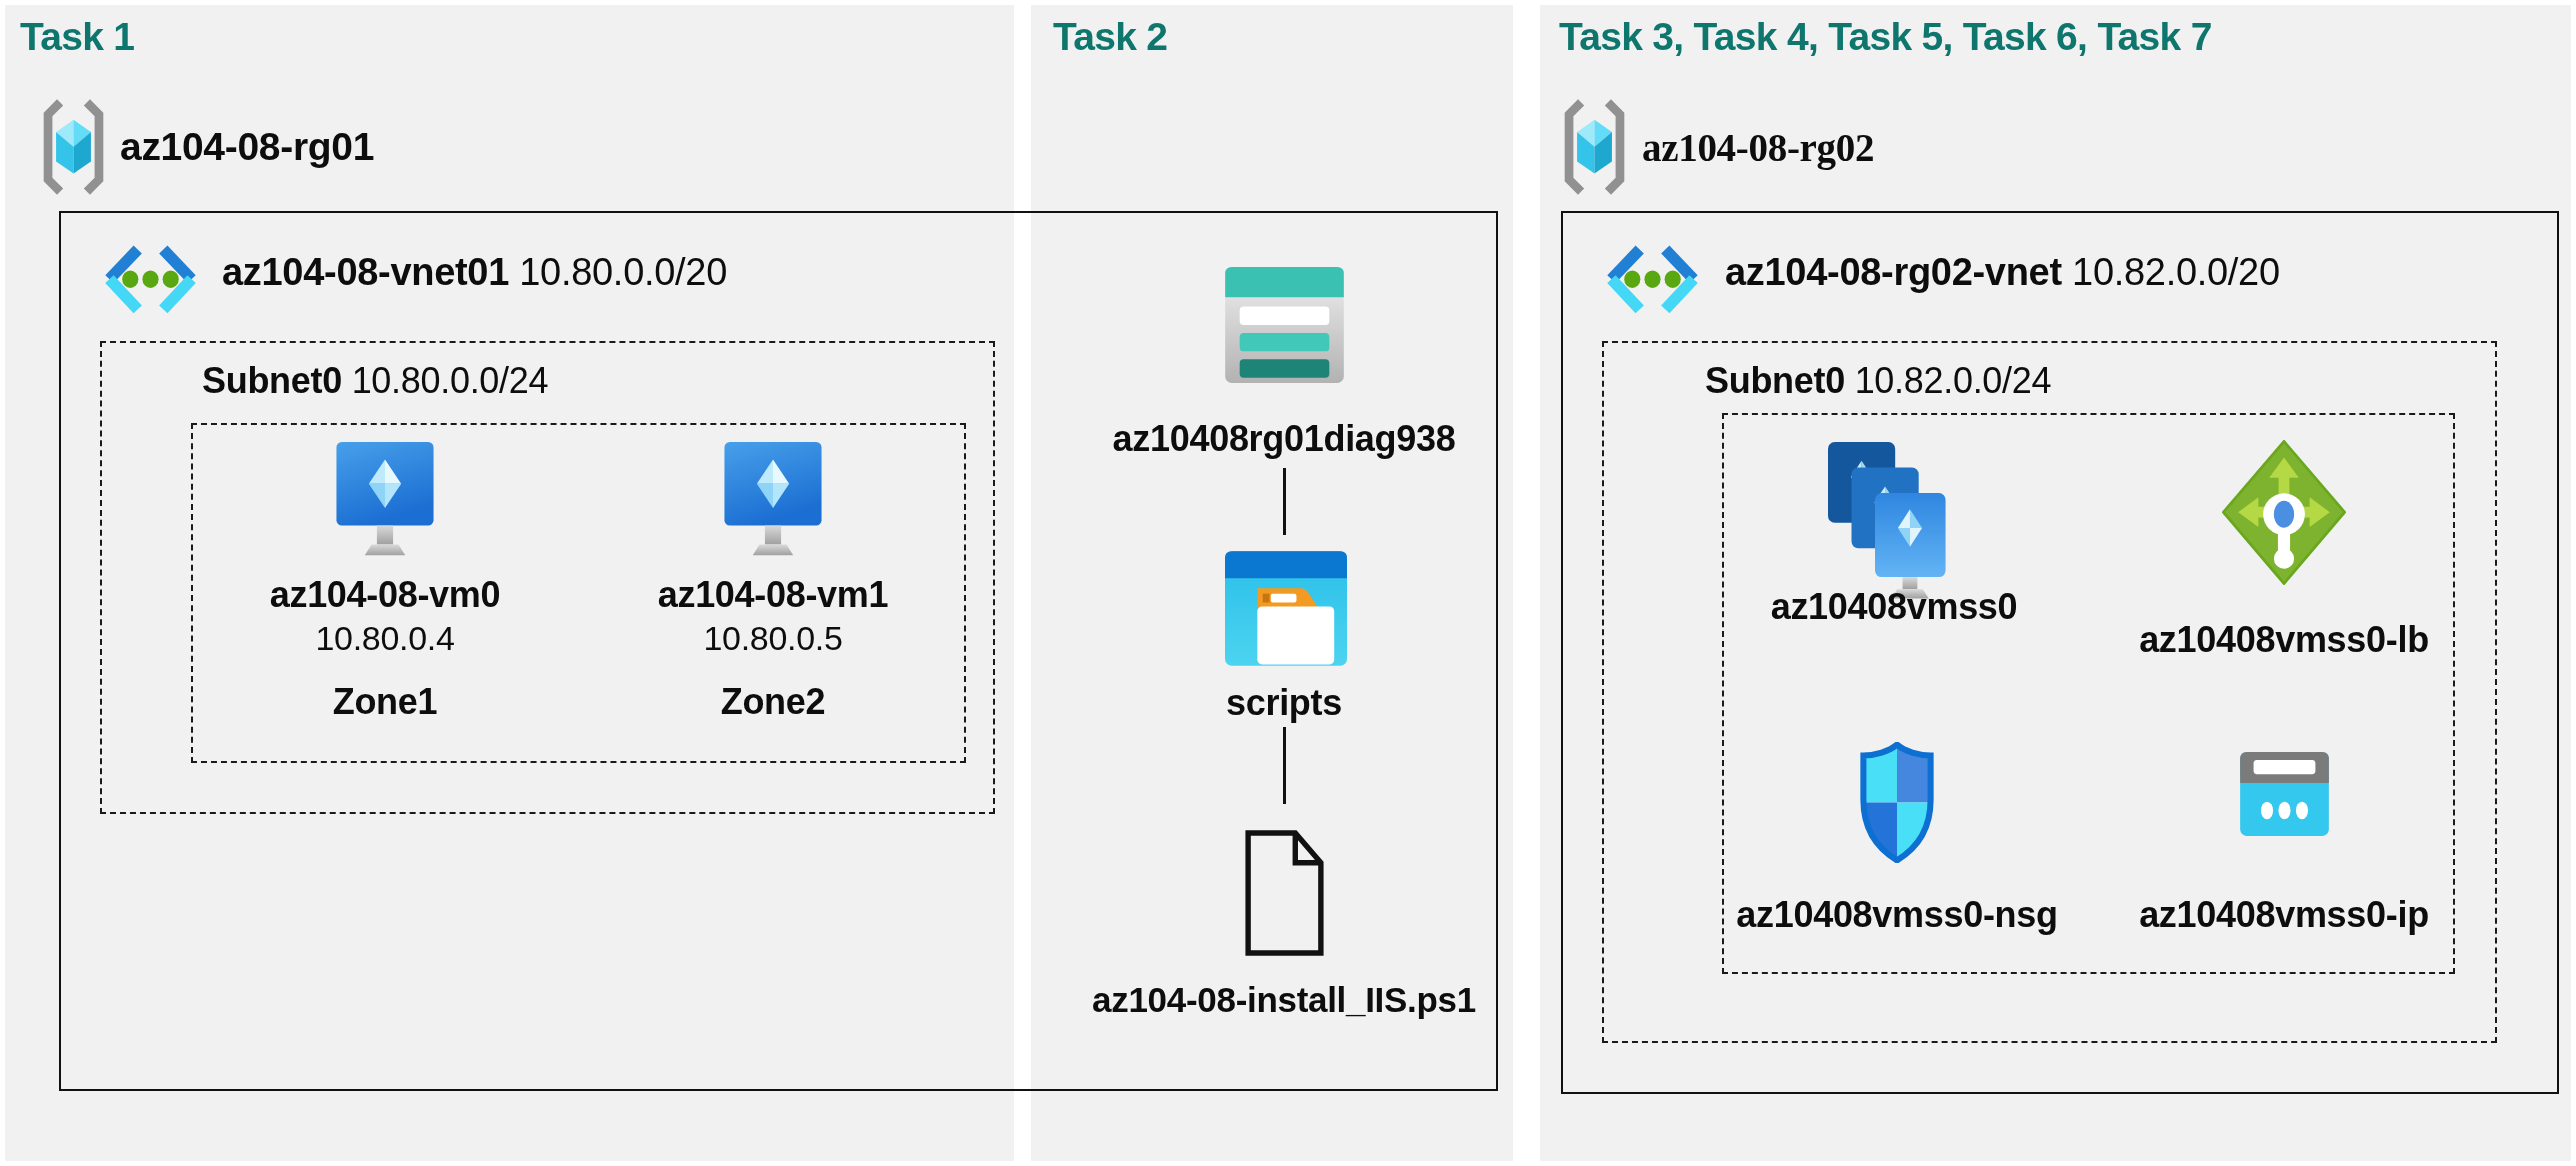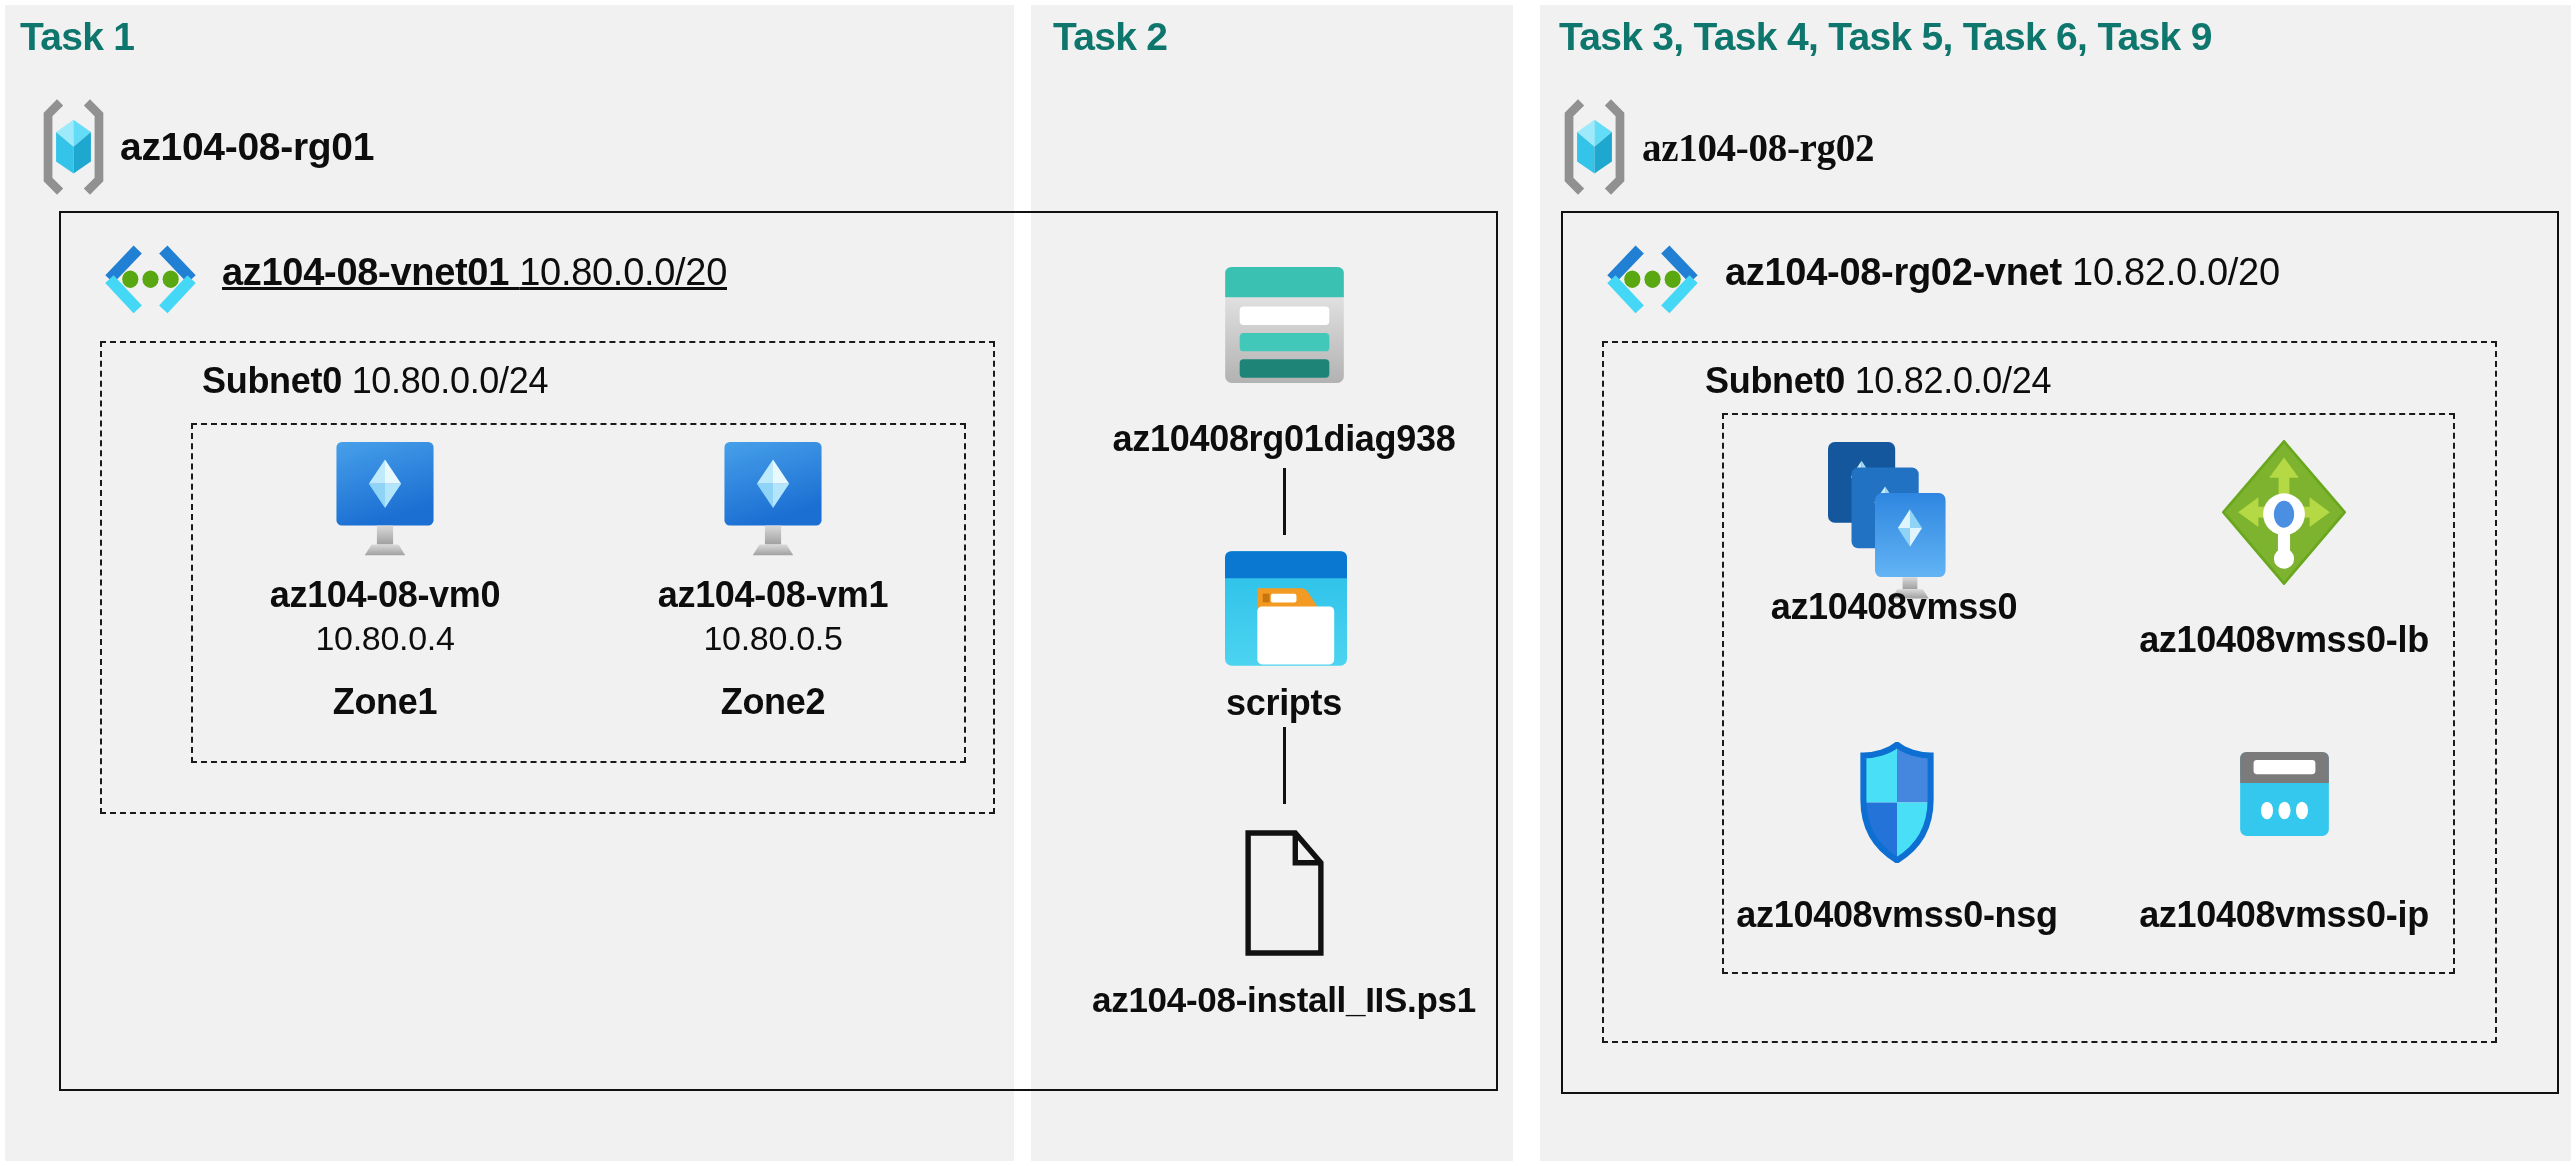--- a/index.html
+++ b/index.html
@@ -21,21 +21,21 @@
 </style>
 </head>
 <body>
 
 <div class="panel" style="left:5.4px;width:1009px;"></div>
 <div class="panel" style="left:1031px;width:482px;"></div>
 <div class="panel" style="left:1540px;width:1031px;"></div>
 
 <div class="task-title" style="left:20px;top:15px;">Task 1</div>
 <div class="task-title" style="left:1053px;top:15px;">Task 2</div>
-<div class="task-title" style="left:1559px;top:15px;">Task 3, Task 4, Task 5, Task 6, Task 9</div>
+<div class="task-title" style="left:1559px;top:15px;">Task 3, Task 4, Task 5, Task 6, Task 7</div>
 
 <div class="icon" style="left:40px;top:98px;">
   <svg width="67" height="98" viewBox="0 0 100 145">
     <polyline points="30,6 12,24 12,121 30,139" fill="none" stroke="#919191" stroke-width="13"></polyline>
     <polyline points="70,6 88,24 88,121 70,139" fill="none" stroke="#919191" stroke-width="13"></polyline>
     <polygon points="50,32 24,50 50,72" fill="#9feafa"></polygon>
     <polygon points="50,32 76,50 50,72" fill="#62dcf7"></polygon>
     <polygon points="24,50 50,72 50,112 24,94" fill="#35c4e9"></polygon>
     <polygon points="76,50 50,72 50,112 76,94" fill="#1ea7cf"></polygon>
   </svg>
@@ -61,21 +61,21 @@
   <svg width="101" height="71" viewBox="0 0 150 105">
     <path d="M56,8 L14,52" stroke="#2180d3" stroke-width="17" fill="none"></path>
     <path d="M14,52 L56,97" stroke="#45d7f6" stroke-width="17" fill="none"></path>
     <path d="M94,8 L136,52" stroke="#2180d3" stroke-width="17" fill="none"></path>
     <path d="M136,52 L94,97" stroke="#45d7f6" stroke-width="17" fill="none"></path>
     <ellipse cx="45" cy="52" rx="12" ry="13" fill="#5aa811"></ellipse>
     <ellipse cx="75" cy="52" rx="12" ry="13" fill="#5aa811"></ellipse>
     <ellipse cx="105" cy="52" rx="12" ry="13" fill="#5aa811"></ellipse>
   </svg>
 </div>
-<div class="lbl f56" style="left:222px;top:251px;text-decoration:underline;">
+<div class="lbl f56" style="left:222px;top:251px;">
   <span class="b">az104-08-vnet01</span> 
   <span class="r">10.80.0.0/20</span>
 </div>
 
 <div class="icon" style="left:1602px;top:244px;">
   <svg width="101" height="71" viewBox="0 0 150 105">
     <path d="M56,8 L14,52" stroke="#2180d3" stroke-width="17" fill="none"></path>
     <path d="M14,52 L56,97" stroke="#45d7f6" stroke-width="17" fill="none"></path>
     <path d="M94,8 L136,52" stroke="#2180d3" stroke-width="17" fill="none"></path>
     <path d="M136,52 L94,97" stroke="#45d7f6" stroke-width="17" fill="none"></path>

